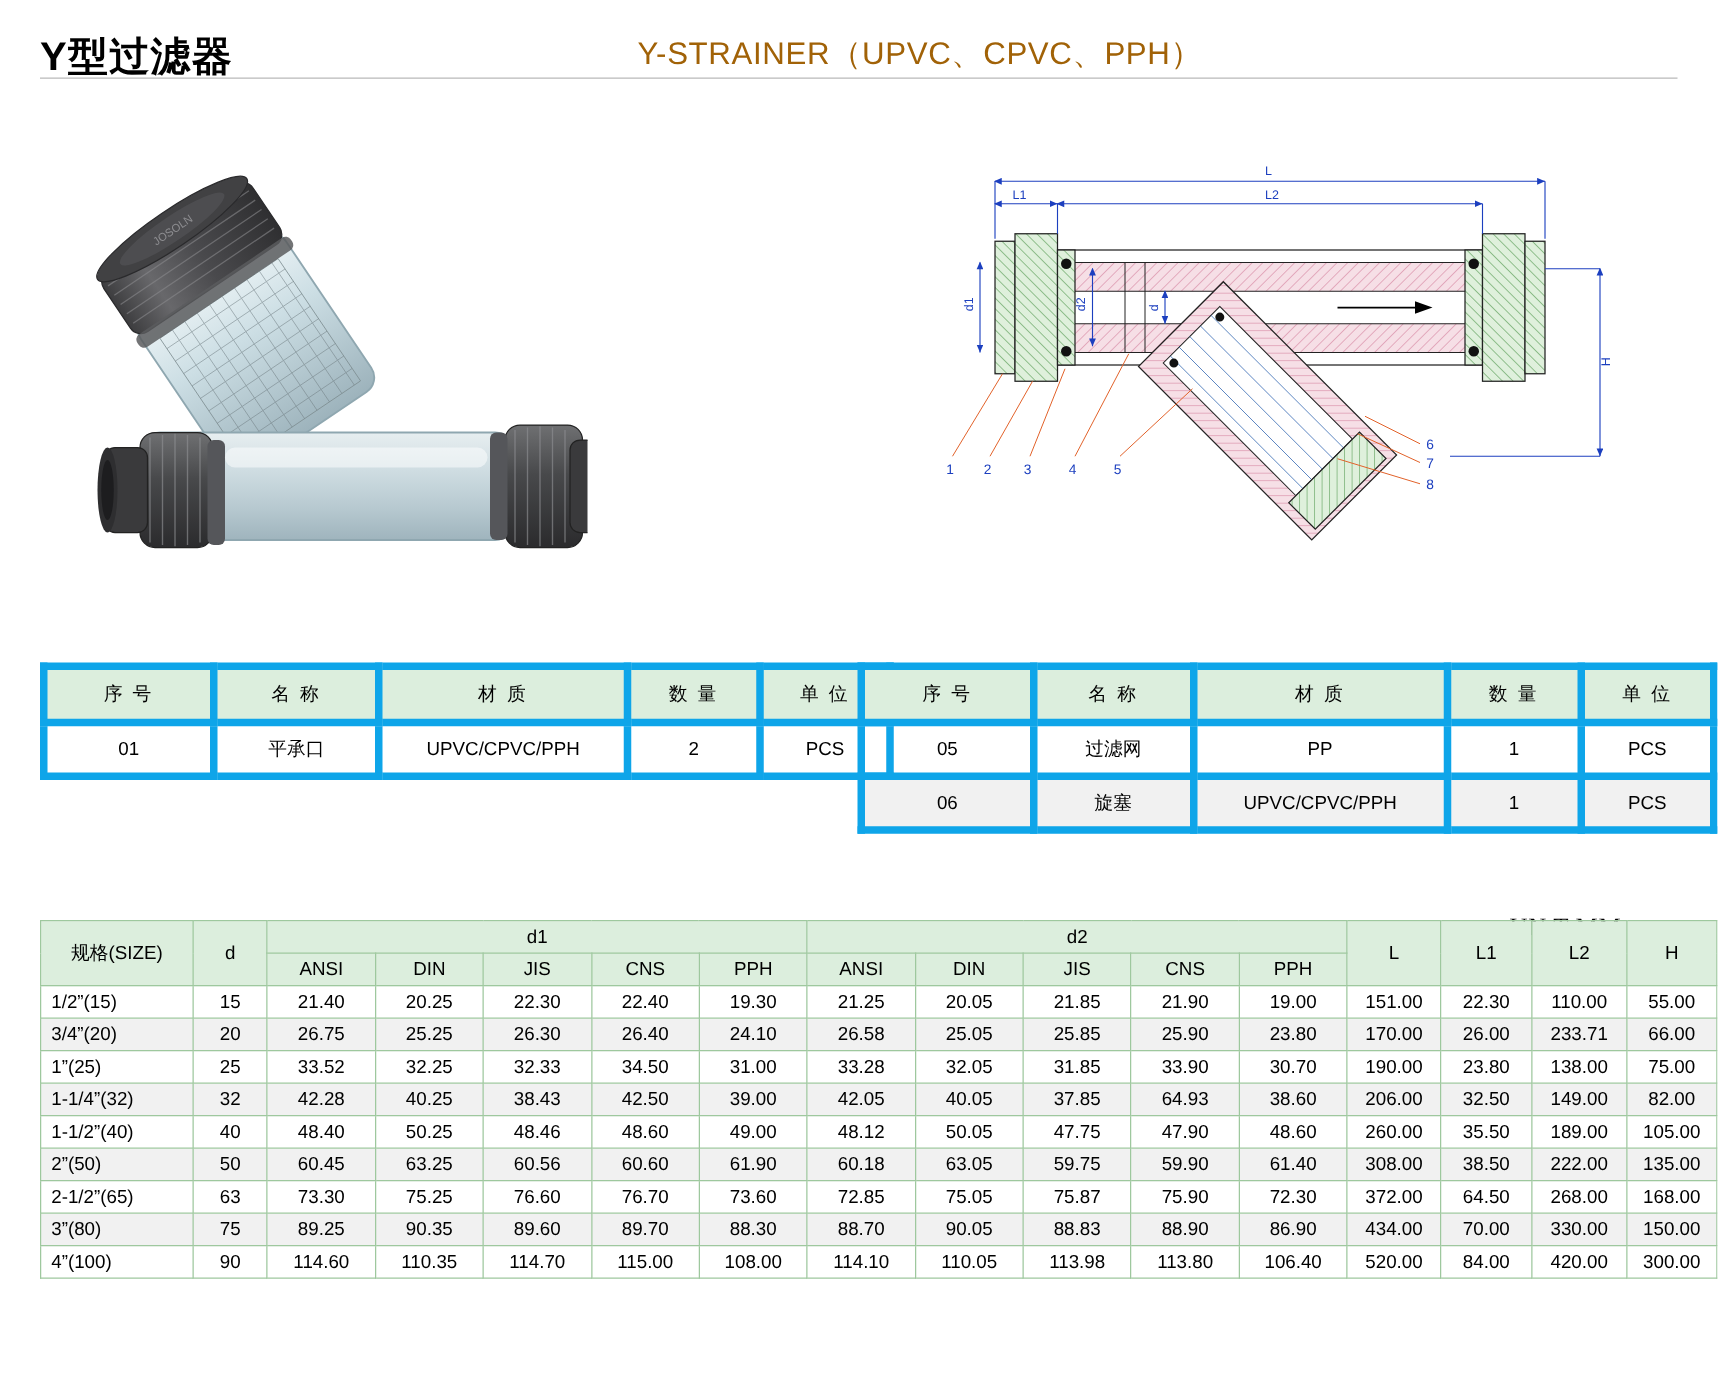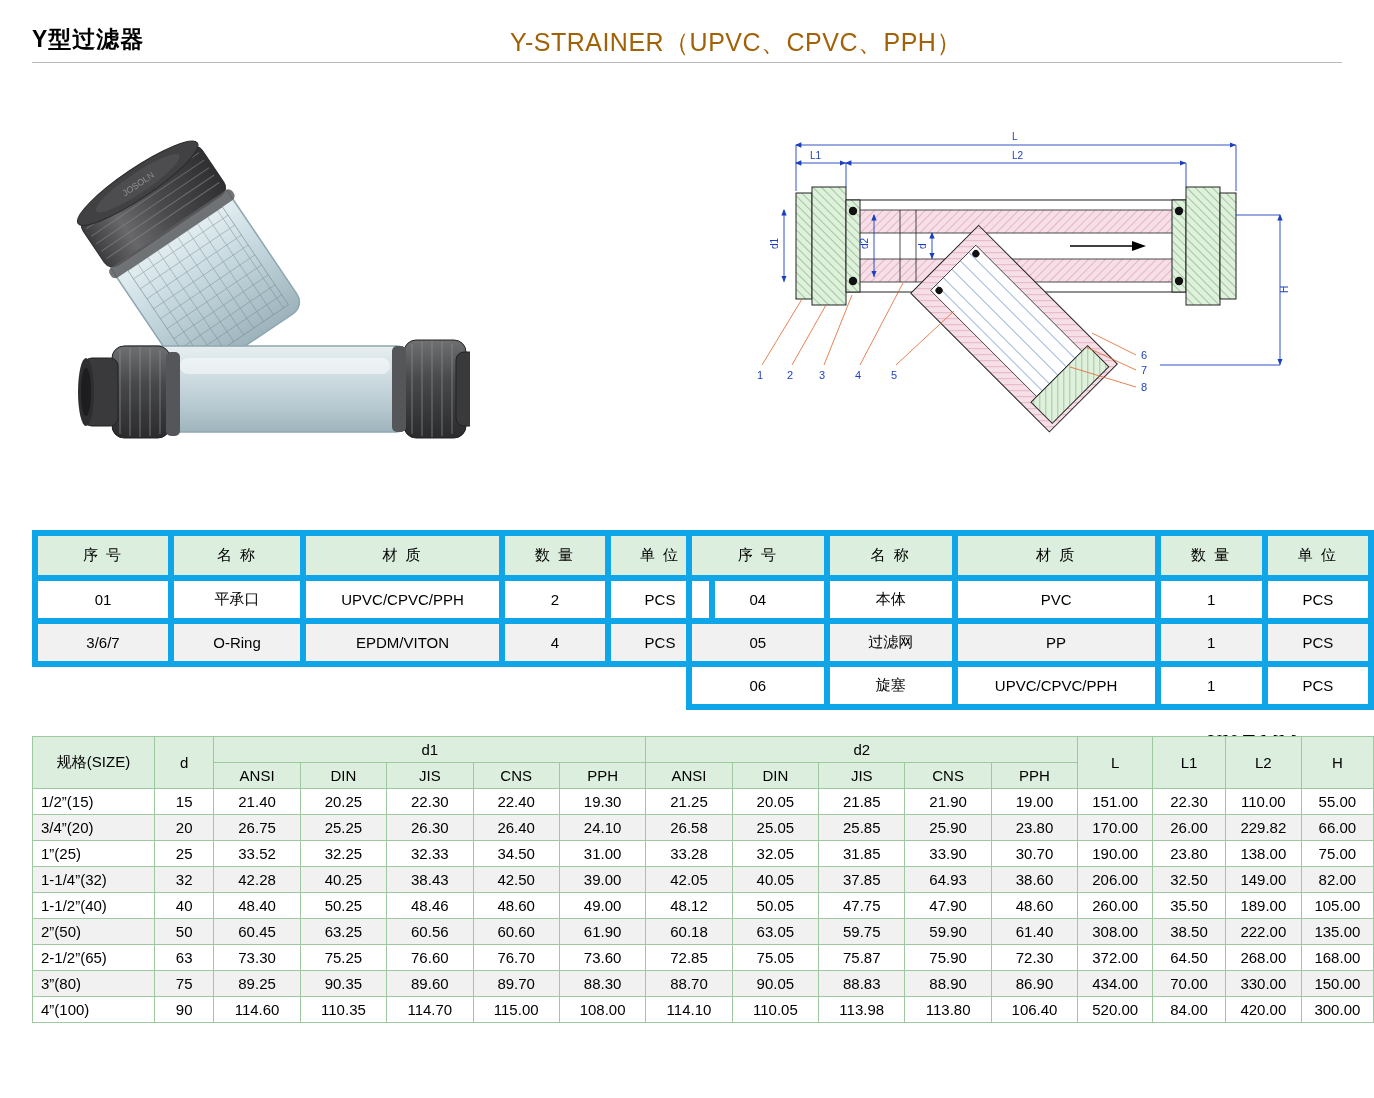--- a/index.html
+++ b/index.html
@@ -21,21 +21,21 @@
     position: absolute;
     top: 0;
     left: 0;
     width: 1374px;
     height: 66px;
   }
   .title-cn {
     position: absolute;
     left: 32px;
     top: 24px;
-    font-size: 23px;
+    font-size: 32px;
     font-weight: bold;
     letter-spacing: 1px;
     color: #000;
     white-space: nowrap;
   }
   .title-rule {
     position: absolute;
     left: 32px;
     top: 62px;
     width: 1310px;
@@ -387,48 +387,34 @@
     </tr>
   </thead>
   <tbody>
     <tr>
       <td>01</td>
       <td>平承口</td>
       <td>UPVC/CPVC/PPH</td>
       <td>2</td>
       <td>PCS</td>
     </tr>
-    <tr>
-      <td>3/6/7</td>
-      <td>O-Ring</td>
-      <td>EPDM/VITON</td>
-      <td>4</td>
-      <td>PCS</td>
-    </tr>
   </tbody>
 </table>
 
 <table class="parts-table" id="parts-right">
   <thead>
     <tr>
       <td class="col-no-r">序 号</td>
       <td class="col-name-r">名 称</td>
       <td class="col-mat-r">材 质</td>
       <td class="col-qty-r">数 量</td>
       <td class="col-unit-r">单 位</td>
     </tr>
   </thead>
   <tbody>
-    <tr>
-      <td>04</td>
-      <td>本体</td>
-      <td>PVC</td>
-      <td>1</td>
-      <td>PCS</td>
-    </tr>
     <tr>
       <td>05</td>
       <td>过滤网</td>
       <td>PP</td>
       <td>1</td>
       <td>PCS</td>
     </tr>
     <tr>
       <td>06</td>
       <td>旋塞</td>
@@ -493,21 +479,21 @@
         <td>26.30</td>
         <td>26.40</td>
         <td>24.10</td>
         <td>26.58</td>
         <td>25.05</td>
         <td>25.85</td>
         <td>25.90</td>
         <td>23.80</td>
         <td>170.00</td>
         <td>26.00</td>
-        <td>229.82</td>
+        <td>233.71</td>
         <td>66.00</td>
       </tr>
       <tr>
         <td class="spec-cell">1”(25)</td>
         <td>25</td>
         <td>33.52</td>
         <td>32.25</td>
         <td>32.33</td>
         <td>34.50</td>
         <td>31.00</td>

